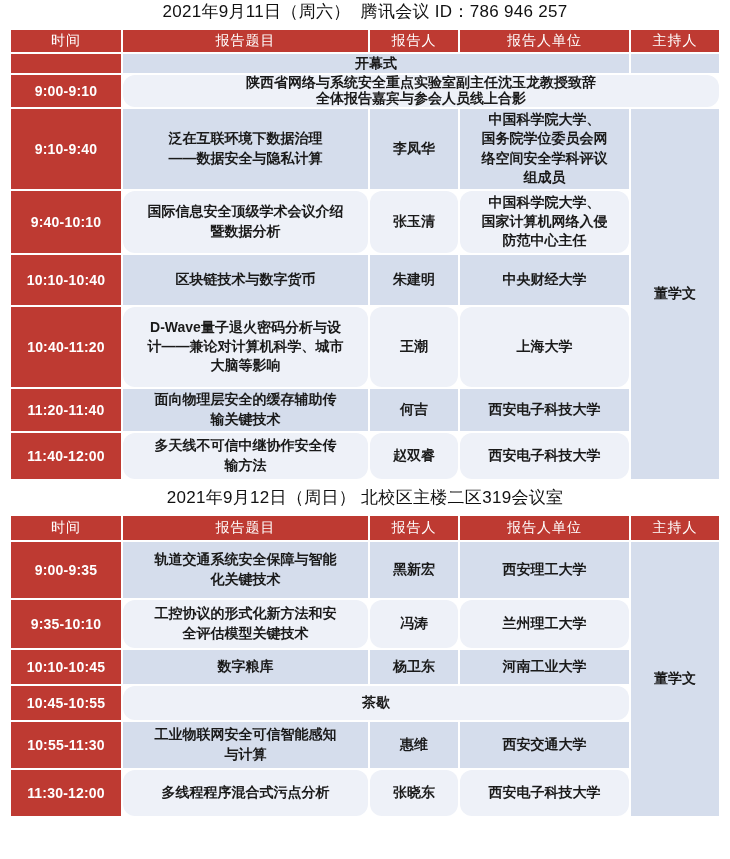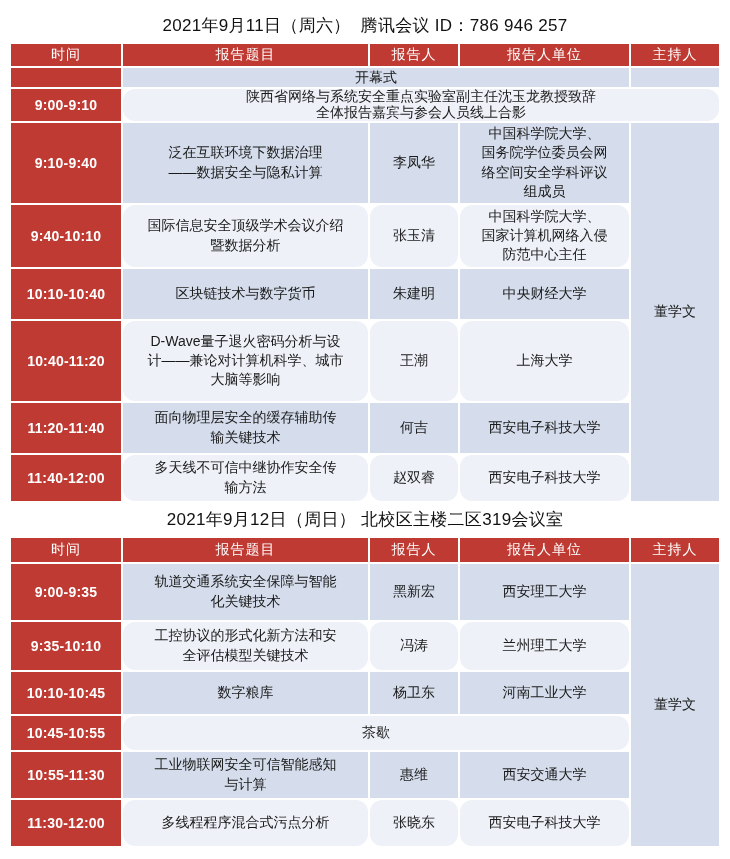--- a/index.html
+++ b/index.html
@@ -13,40 +13,40 @@
   html,body{margin:0;padding:0;}
   body{
     width:730px;height:859px;background:var(--page_bg);
     font-family:"Liberation Sans","DejaVu Sans",sans-serif;
     color:var(--body_text);
   }
   .title{
     text-align:center;font-size:17px;font-weight:500;color:#111;
     white-space:pre;letter-spacing:.3px;
   }
-  .title1{padding-top:14px;}
+  .title1{padding-top:0;}
   .title2{margin-top:5px;margin-bottom:2px;}
   table.schedule{
     border-collapse:separate;border-spacing:2px;
     table-layout:fixed;width:704px;margin:5px auto 0;
   }
   th,td{
     text-align:center;vertical-align:middle;
     font-size:14px;padding:0 3px;overflow:hidden;
   }
   th{
     background:var(--header_red);color:var(--header_text);
     font-weight:normal;letter-spacing:1px;
   }
   td.time{
     background:var(--header_red);color:var(--header_text);
     font-weight:bold;letter-spacing:.2px;
   }
   td.body{
-    color:var(--body_text);white-space:pre-line;line-height:1.38;
+    color:var(--body_text);white-space:pre-line;line-height:1.38;font-weight:bold;
   }
   td.tight{line-height:1.12;}
   .dark{background:var(--band_dark);}
   .light{background:var(--band_light);border-radius:12px;}
 </style>
 </head>
 <body>
 
 <div class="title title1">2021年9月11日（周六）  腾讯会议 ID：786 946 257</div>
 
@@ -103,21 +103,21 @@
     <td class="body dark">中央财经大学</td>
   </tr>
   <tr style="height:80px">
     <td class="time">10:40-11:20</td>
     <td class="body light">D-Wave量子退火密码分析与设
 计——兼论对计算机科学、城市
 大脑等影响</td>
     <td class="body light">王潮</td>
     <td class="body light">上海大学</td>
   </tr>
-  <tr style="height:50px">
+  <tr style="height:42px">
     <td class="time">11:20-11:40</td>
     <td class="body dark">面向物理层安全的缓存辅助传
 输关键技术</td>
     <td class="body dark">何吉</td>
     <td class="body dark">西安电子科技大学</td>
   </tr>
   <tr style="height:46px">
     <td class="time">11:40-12:00</td>
     <td class="body light">多天线不可信中继协作安全传
 输方法</td>
@@ -153,21 +153,21 @@
     <td class="body dark">西安理工大学</td>
     <td class="body dark" rowspan="6">董学文</td>
   </tr>
   <tr style="height:48px">
     <td class="time">9:35-10:10</td>
     <td class="body light">工控协议的形式化新方法和安
 全评估模型关键技术</td>
     <td class="body light">冯涛</td>
     <td class="body light">兰州理工大学</td>
   </tr>
-  <tr style="height:42px">
+  <tr style="height:34px">
     <td class="time">10:10-10:45</td>
     <td class="body dark">数字粮库</td>
     <td class="body dark">杨卫东</td>
     <td class="body dark">河南工业大学</td>
   </tr>
   <tr style="height:34px">
     <td class="time">10:45-10:55</td>
     <td class="body light" colspan="3">茶歇</td>
   </tr>
   <tr style="height:46px">

